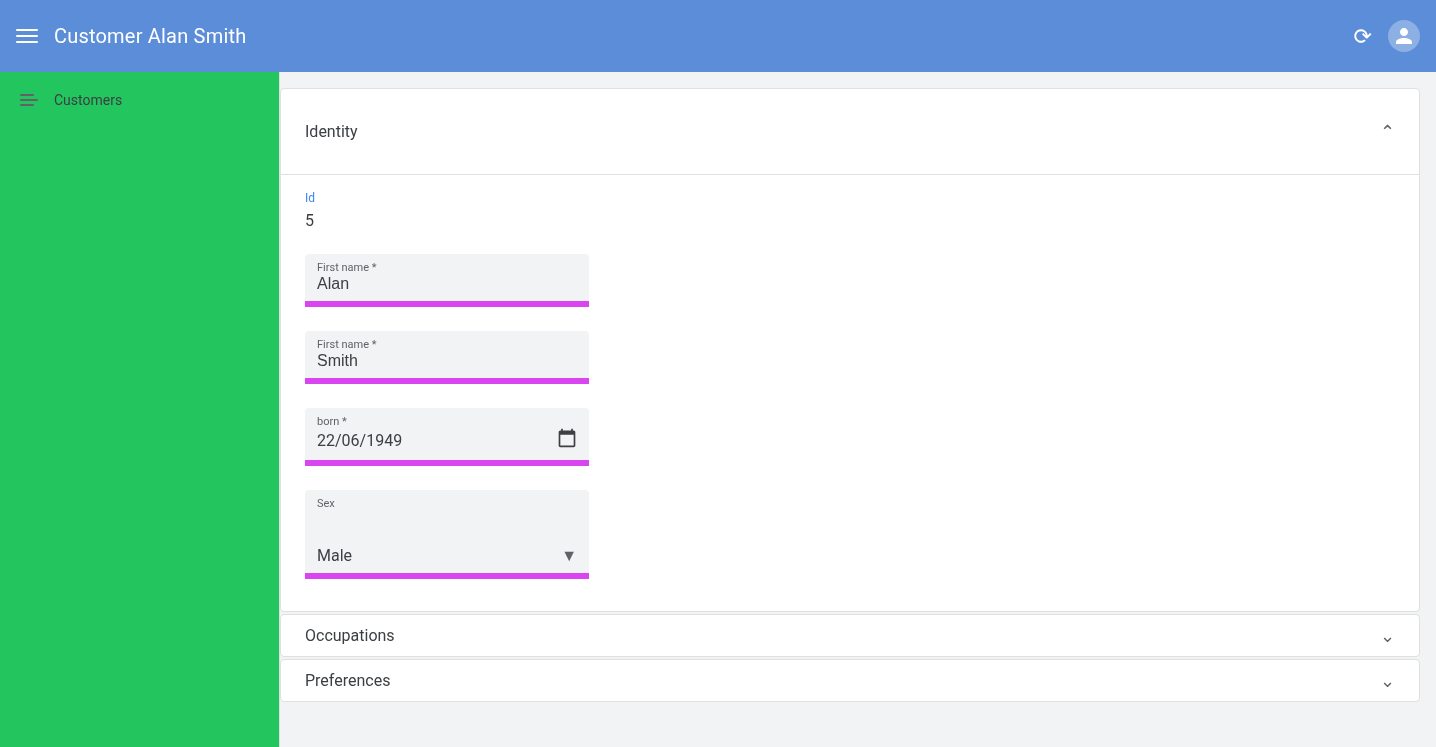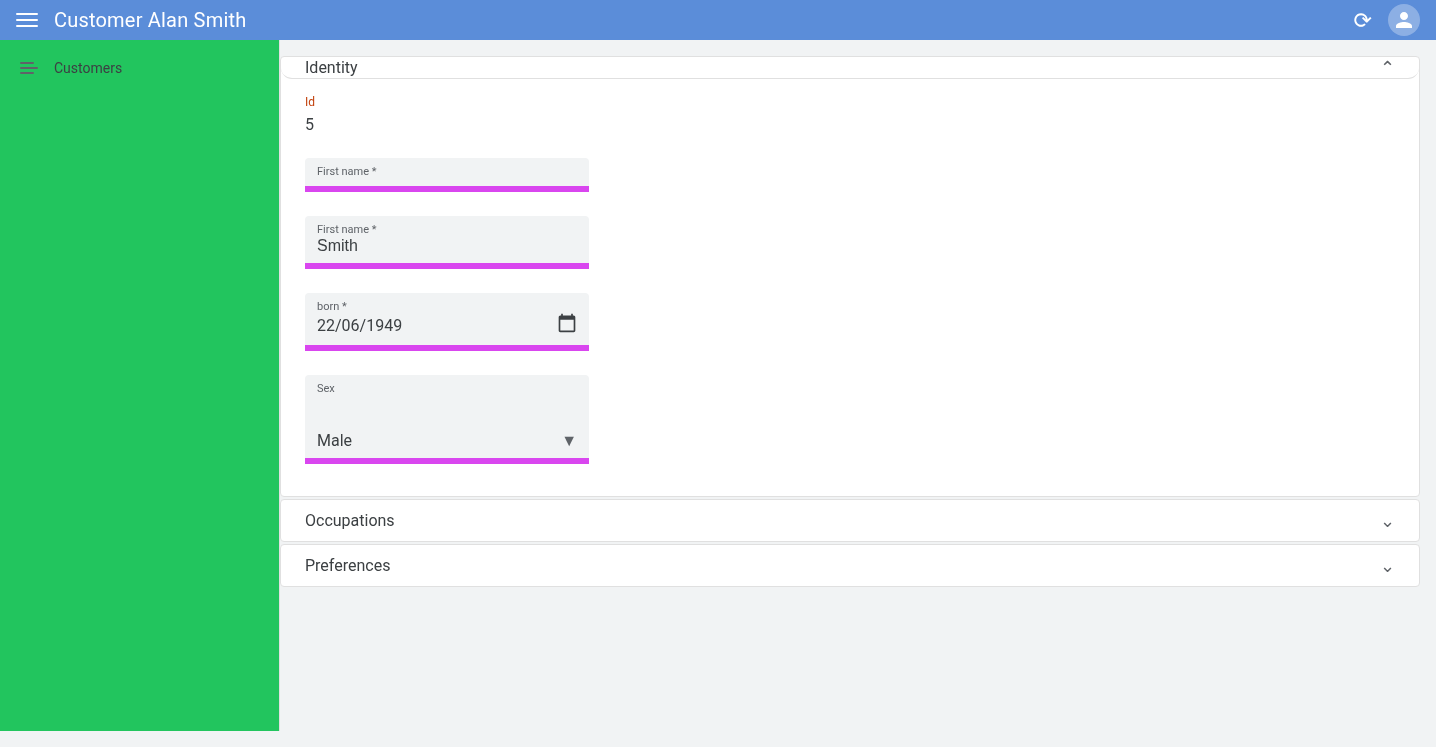--- a/index.html
+++ b/index.html
@@ -12,21 +12,21 @@
       font-family: Roboto, Arial, sans-serif;
       background: #f1f3f4;
       width: 1436px;
       height: 747px;
       overflow: hidden;
     }
 
     
     .header {
       background: #5b8dd9;
-      height: 40px;
+      height: 72px;
       display: flex;
       align-items: center;
       padding: 0 16px;
       color: white;
       position: relative;
     }
 
     .header-menu-icon {
       margin-right: 16px;
       cursor: pointer;
@@ -147,24 +147,23 @@
       background: white;
       border: 1px solid #e0e0e0;
       border-radius: 4px;
       margin-bottom: 2px;
     }
 
     .section-header {
       display: flex;
       align-items: center;
       justify-content: space-between;
-      padding: 0 24px;
+      padding: 32px 24px;
       cursor: pointer;
       border-bottom: 1px solid #e0e0e0;
-      border-radius: 25px;
     }
 
     .section-title {
       font-size: 16px;
       font-weight: 400;
       color: #3c4043;
     }
 
     .section-chevron {
       font-size: 18px;
@@ -175,21 +174,21 @@
       padding: 16px 24px 32px 24px;
     }
 
     
     .field-group {
       margin-bottom: 24px;
     }
 
     .field-label-static {
       font-size: 12px;
-      color: #c2410c;
+      color: #3b82f6;
       margin-bottom: 6px;
     }
 
     .field-value-static {
       font-size: 16px;
       color: #3c4043;
     }
 
     .form-field {
       position: relative;
@@ -297,20 +296,21 @@
       </div>
       <div class="section-content">
 
         <div class="field-group">
           <div class="field-label-static">Id</div>
           <div class="field-value-static">5</div>
         </div>
 
         <div class="form-field">
           <span class="form-field-label">First name *</span>
+          <input class="form-field-value" type="text" value="Alan" style="">
         </div>
 
         <div class="form-field">
           <span class="form-field-label">First name *</span>
           <input class="form-field-value" type="text" value="Smith" style="">
         </div>
 
         <div class="form-field">
           <span class="form-field-label">born *</span>
           <div class="form-field-with-icon">

